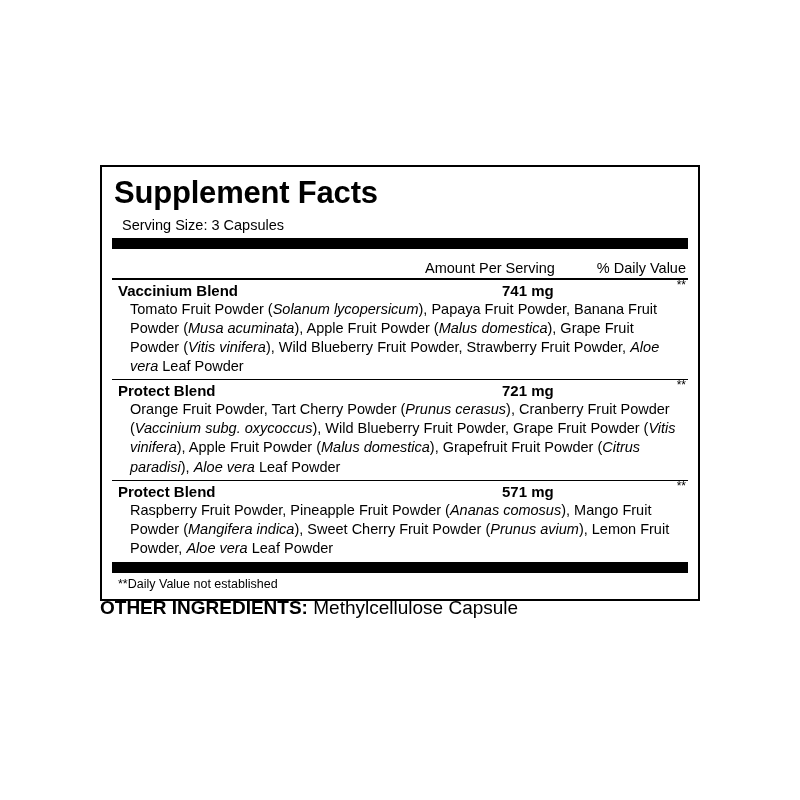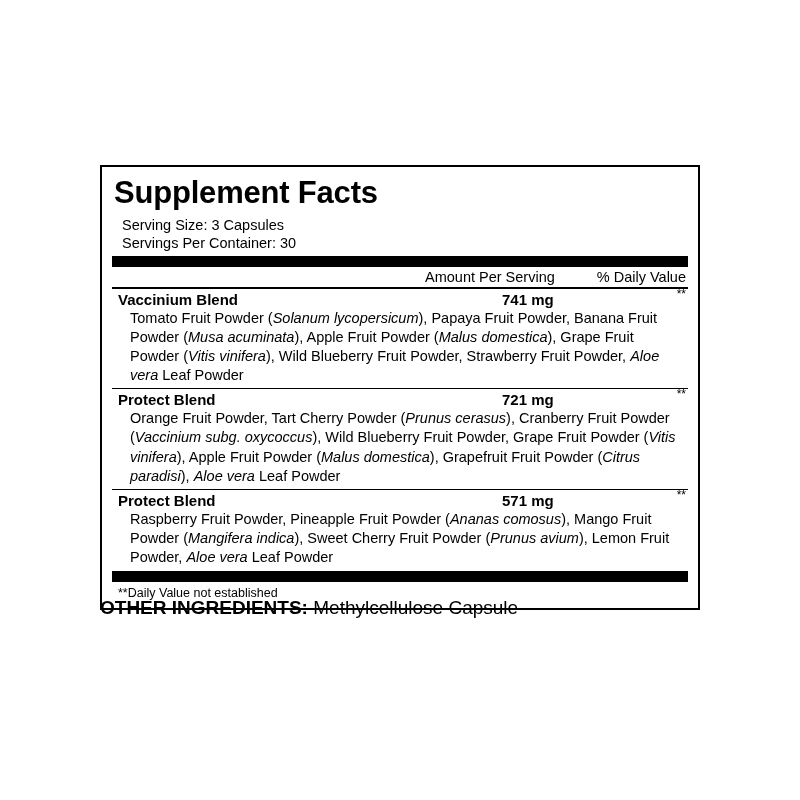--- a/index.html
+++ b/index.html
@@ -64,20 +64,21 @@
 
   .amount-header {
     display: flex;
     justify-content: flex-end;
     align-items: baseline;
     font-size: 14.5px;
     padding: 2px 0 2px 0;
   }
   .amount-header .aps {
     margin-right: 42px;
+    margin-top: 9px;
   }
   .amount-header .dv {
     margin-right: 2px;
   }
 
   .blend-row {
     display: flex;
     align-items: baseline;
     font-size: 15px;
     font-weight: bold;
@@ -135,21 +136,20 @@
 </head>
 <body>
 
 <div class="page">
 
   <div class="panel">
 
     <div class="sf-title">Supplement Facts</div>
 
     <div class="serving-line">Serving Size: 3 Capsules</div>
-    <div class="serving-line">Servings Per Container: 30</div>
 
     <div class="thick-bar"></div>
 
     <div class="amount-header">
       <span class="aps">Amount Per Serving</span>
       <span class="dv">% Daily Value</span>
     </div>
 
     <div class="thin-rule"></div>
 

